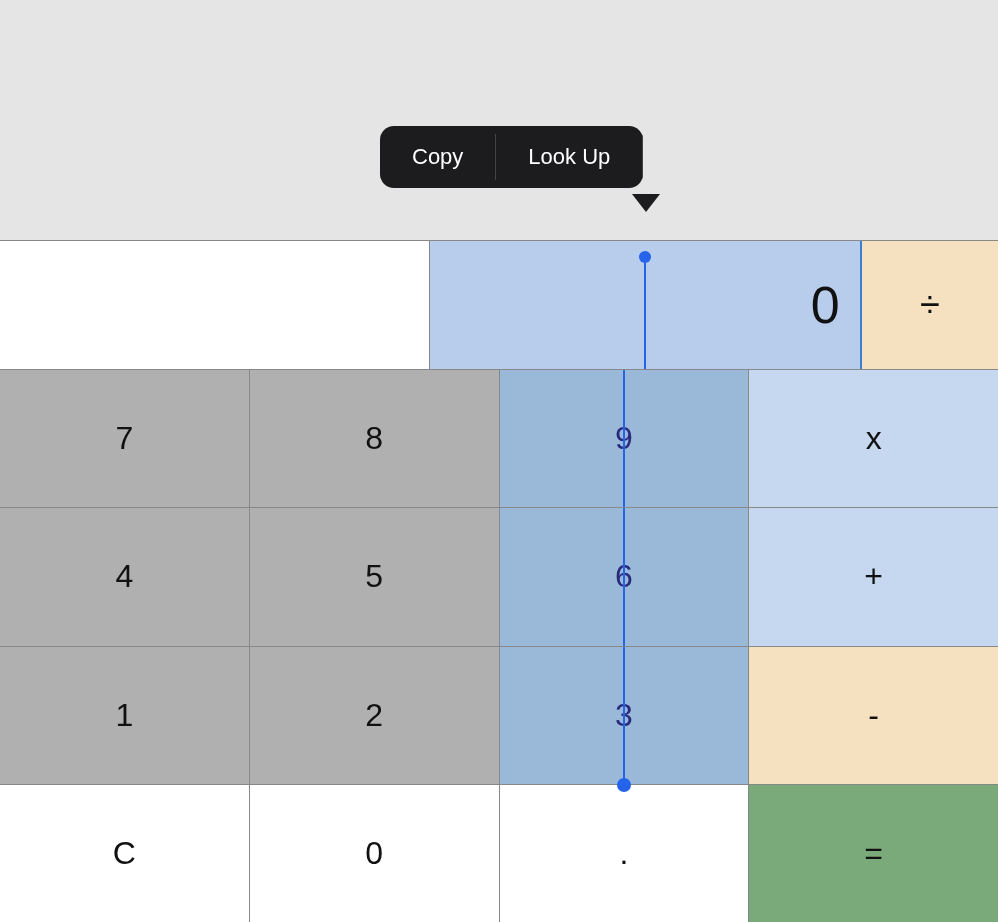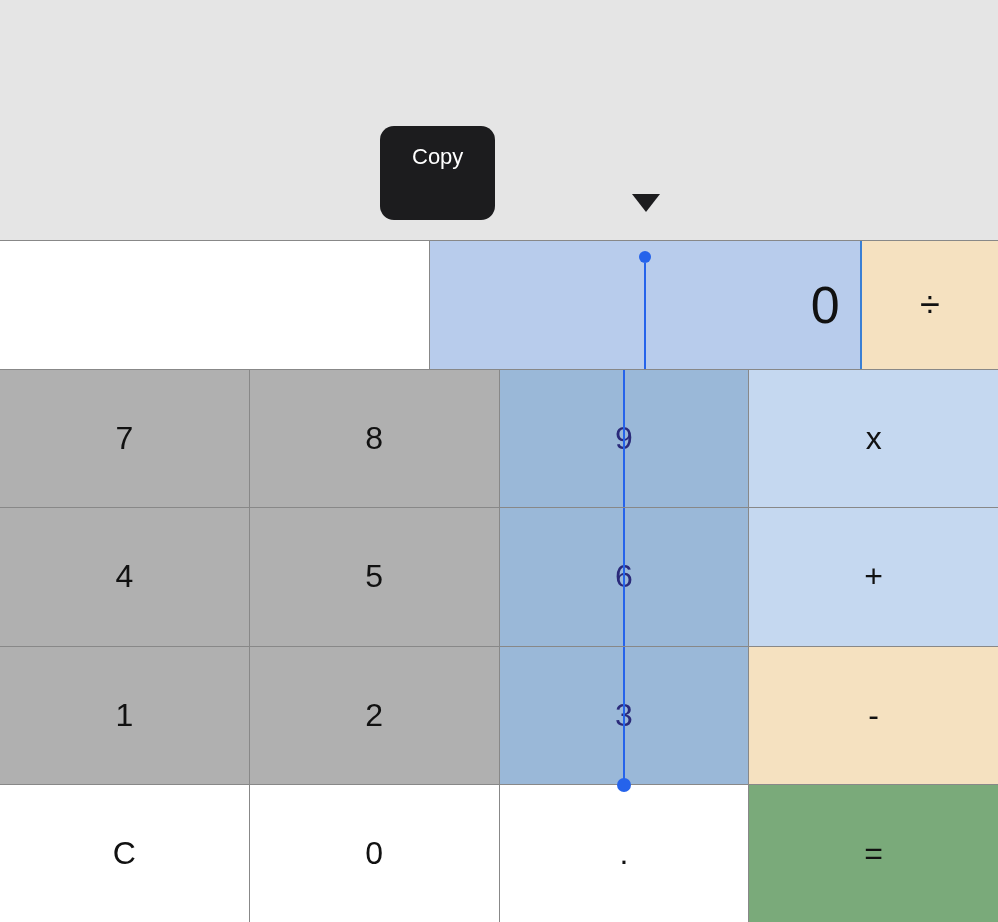--- a/index.html
+++ b/index.html
@@ -160,21 +160,20 @@
     
     .context-menu {
       position: absolute;
       top: 126px;
       left: 380px;
       background: #1c1c1e;
       border-radius: 14px;
       display: flex;
       overflow: hidden;
       z-index: 100;
-      flex-direction: column;
     }
 
     .context-menu-item {
       color: #fff;
       font-size: 22px;
       font-weight: 400;
       padding: 18px 32px;
       cursor: pointer;
       white-space: nowrap;
     }
@@ -210,20 +209,21 @@
     }
   </style>
 </head>
 <body>
 
 <div class="top-area"></div>
 
 <div class="context-menu">
   <div class="context-menu-item">Copy</div>
   <div class="context-menu-divider"></div>
+  <div class="context-menu-item">Look Up</div>
   <div class="context-menu-divider"></div>
 </div>
 
 <div class="menu-arrow"></div>
 
 <div class="calculator">
 
   <div class="display-row">
     <div class="display-main">
       

